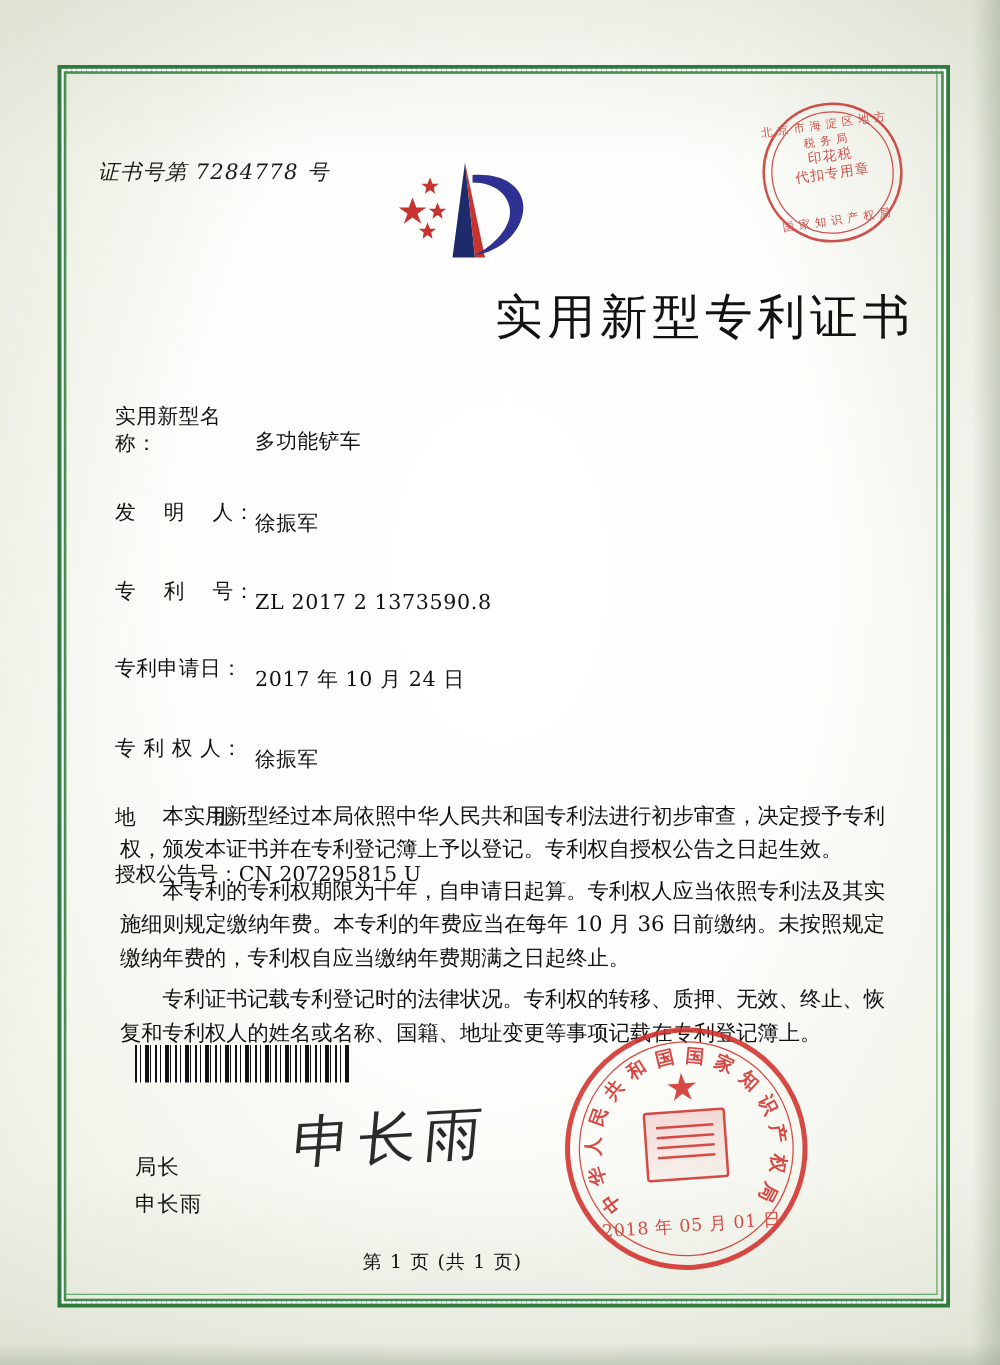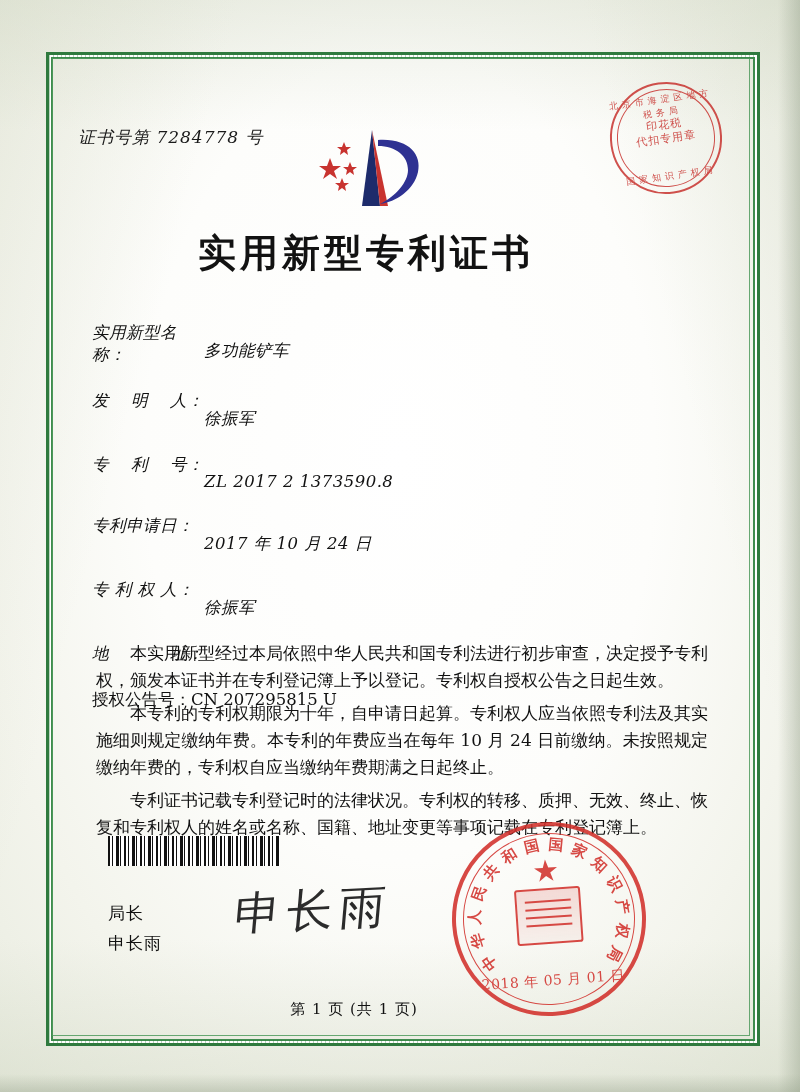--- a/index.html
+++ b/index.html
@@ -74,24 +74,24 @@
     top: 110px;
     width: 140px;
     height: 110px;
   }
 
   .title {
     position: absolute;
     left: 0;
     top: 228px;
     width: 732px;
-    text-align: center;
+    text-align: right;
     font-family: "DejaVu Serif", "Liberation Serif", serif;
     font-size: 38px;
-    font-weight: bold;
+    font-weight: normal;
     letter-spacing: 4px;
     color: #121212;
   }
 
   .cert-no {
     position: absolute;
     left: 78px;
     top: 126px;
     font-family: "DejaVu Serif", "Liberation Serif", serif;
     font-size: 17px;
@@ -144,23 +144,22 @@
     position: absolute;
     left: 92px;
     top: 322px;
     width: 620px;
     font-family: "DejaVu Serif", "Liberation Serif", serif;
     font-size: 16.5px;
     color: #111;
   }
   .field-row {
     display: flex;
-    align-items: flex-start;
+    align-items: center;
     margin-bottom: 24px;
-    font-style: italic;
   }
   .field-label {
     width: 112px;
     flex: 0 0 112px;
     letter-spacing: 0.5px;
   }
   .field-label.spread {
     display: flex;
     justify-content: space-between;
   }
@@ -201,21 +200,21 @@
       #111 0px, #111 2px, #fff 2px, #fff 4px,
       #111 4px, #111 5px, #fff 5px, #fff 8px,
       #111 8px, #111 11px, #fff 11px, #fff 12px,
       #111 12px, #111 13px, #fff 13px, #fff 16px);
   }
 
   
   .sig-label {
     position: absolute;
     left: 108px;
-    top: 898px;
+    top: 919px;
     font-family: "DejaVu Serif", "Liberation Serif", serif;
     font-size: 17px;
     line-height: 30px;
     color: #111;
     letter-spacing: 1px;
   }
   .sig-hand {
     position: absolute;
     left: 235px;
     top: 880px;
@@ -413,21 +412,21 @@
     <div class="pub-row">
       <div class="pub-right">
         <span>授权公告号：</span><span>CN 207295815 U</span>
       </div>
     </div>
 
   </div>
 
   <div class="body-text">
     <p>本实用新型经过本局依照中华人民共和国专利法进行初步审查，决定授予专利权，颁发本证书并在专利登记簿上予以登记。专利权自授权公告之日起生效。</p>
-    <p>本专利的专利权期限为十年，自申请日起算。专利权人应当依照专利法及其实施细则规定缴纳年费。本专利的年费应当在每年 10 月 24 日前缴纳。未按照规定缴纳年费的，专利权自应当缴纳年费期满之日起终止。</p>
+    <p>本专利的专利权期限为十年，自申请日起算。专利权人应当依照专利法及其实施细则规定缴纳年费。本专利的年费应当在每年 10 月 36 日前缴纳。未按照规定缴纳年费的，专利权自应当缴纳年费期满之日起终止。</p>
     <p>专利证书记载专利登记时的法律状况。专利权的转移、质押、无效、终止、恢复和专利权人的姓名或名称、国籍、地址变更等事项记载在专利登记簿上。</p>
   </div>
 
   <div class="barcode"></div>
 
   <div class="sig-label">
     <div>局长</div>
     <div>申长雨</div>
   </div>
   <div class="sig-hand">申长雨</div>

